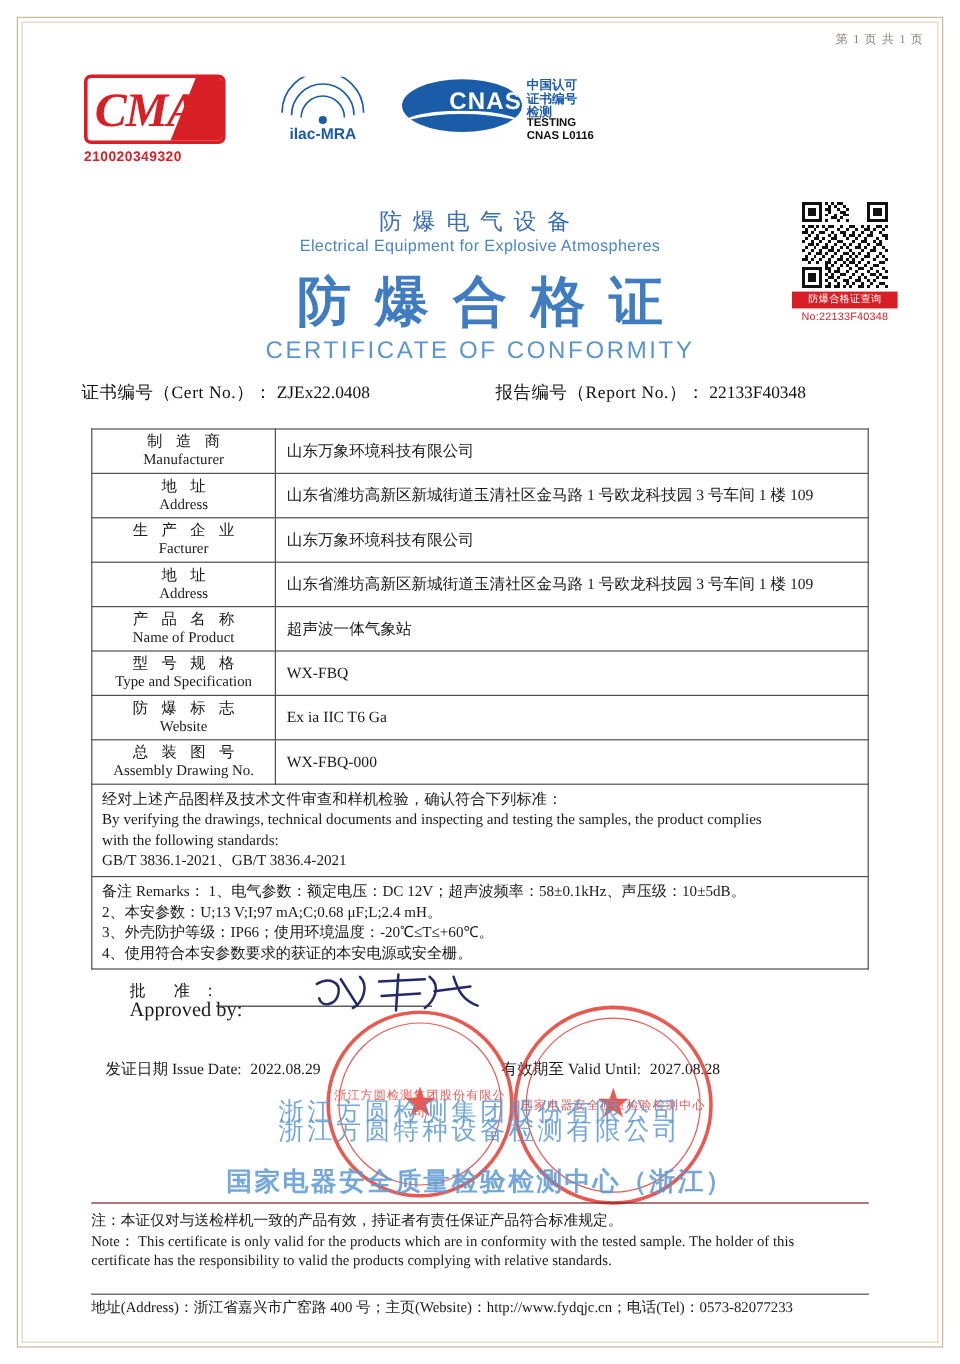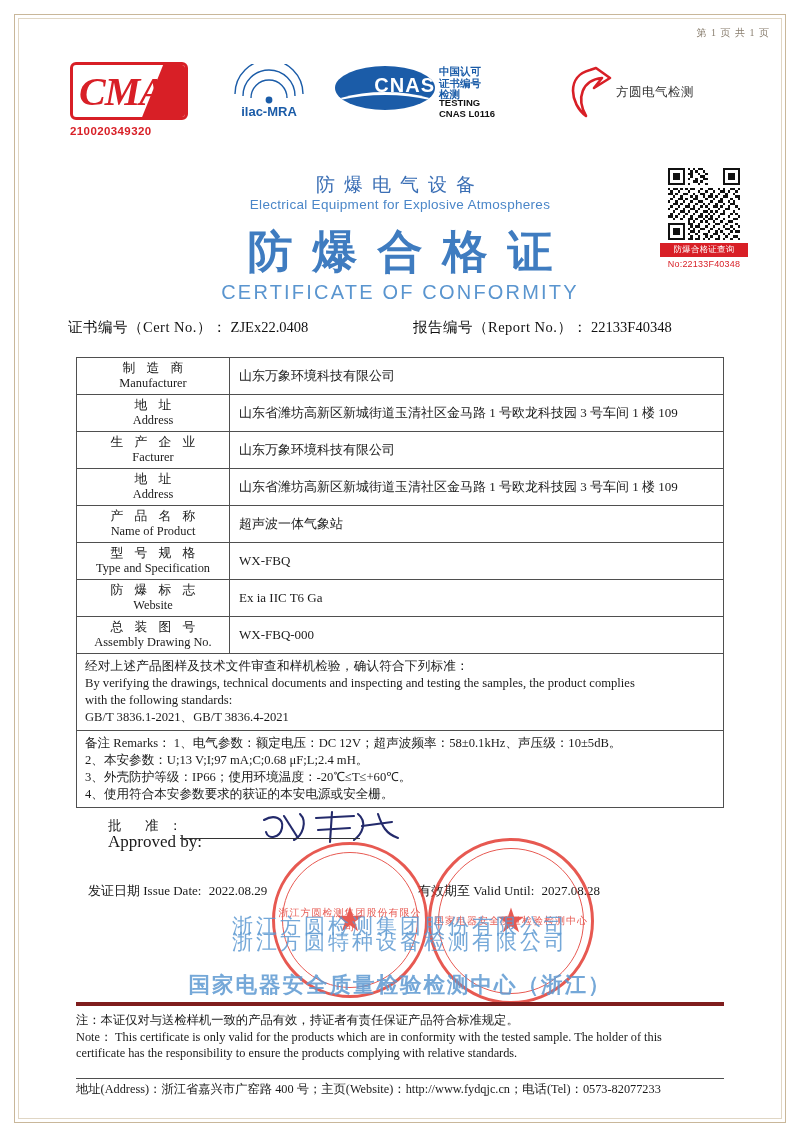--- a/index.html
+++ b/index.html
@@ -342,21 +342,21 @@
   }
   .op1 { top: 912px; font-size: 21px; }
   .op2 { top: 928px; font-size: 21px; }
   .op3 { top: 970px; font-size: 21.5px; font-weight: bold; letter-spacing: 2px; }
 
   
   .notes {
     position: absolute;
     left: 76px; top: 1002px;
     width: 648px;
-    border-top: 4px solid #7f1d1d;
+    border-top: 1px solid #7f1d1d;
     padding-top: 6px;
     font-size: 12.3px;
     line-height: 16.5px;
   }
   .notes .nl { }
   .addr-row {
     position: absolute;
     left: 76px; top: 1078px;
     width: 648px;
     border-top: 1px solid #4f4f4f;
@@ -404,26 +404,20 @@
       <div class="cn">中国认可</div>
       <div class="cn">证书编号</div>
       <div class="cn">检测</div>
     </div>
     <div class="cnas-label2">
       <div>TESTING</div>
       <div>CNAS L0116</div>
     </div>
   </div>
 
-  <div class="fy">
-    <svg width="56" height="54" viewBox="0 0 56 54">
-      <path d="M30 4 C6 10 10 38 26 50 C16 32 22 14 42 12 L34 22 L50 12 L36 2 Z" fill="none" stroke="#d81f26" stroke-width="2.6" stroke-linejoin="round"></path>
-    </svg>
-    <div class="fy-label">方圆电气检测</div>
-  </div>
 </div>
 
 <div class="t-cn">防爆电气设备</div>
 <div class="t-en">Electrical Equipment for Explosive Atmospheres</div>
 <div class="t-big">防爆合格证</div>
 <div class="t-big2">CERTIFICATE OF CONFORMITY</div>
 
 <div class="qr-wrap">
   <div class="qr">
     <svg width="72" height="72" viewBox="0 0 29 29" shape-rendering="crispEdges">
@@ -768,16 +762,16 @@
   <div class="stamp-text">国家电器安全质量检验检测中心</div>
 </div>
 
 <div class="overprint op1">浙江方圆检测集团股份有限公司</div>
 <div class="overprint op2">浙江方圆特种设备检测有限公司</div>
 <div class="overprint op3">国家电器安全质量检验检测中心（浙江）</div>
 
 <div class="notes">
   <div class="nl">注：本证仅对与送检样机一致的产品有效，持证者有责任保证产品符合标准规定。</div>
   <div class="nl">Note： This certificate is only valid for the products which are in conformity with the tested sample. The holder of this</div>
-  <div class="nl">certificate has the responsibility to ensure the products complying with relative standards.</div>
+  <div class="nl">certificate has the responsibility to valid the products complying with relative standards.</div>
 </div>
 
 <div class="addr-row">地址(Address)：浙江省嘉兴市广窑路 400 号；主页(Website)：http://www.fydqjc.cn；电话(Tel)：0573-82077233</div>
 
 </body></html>

